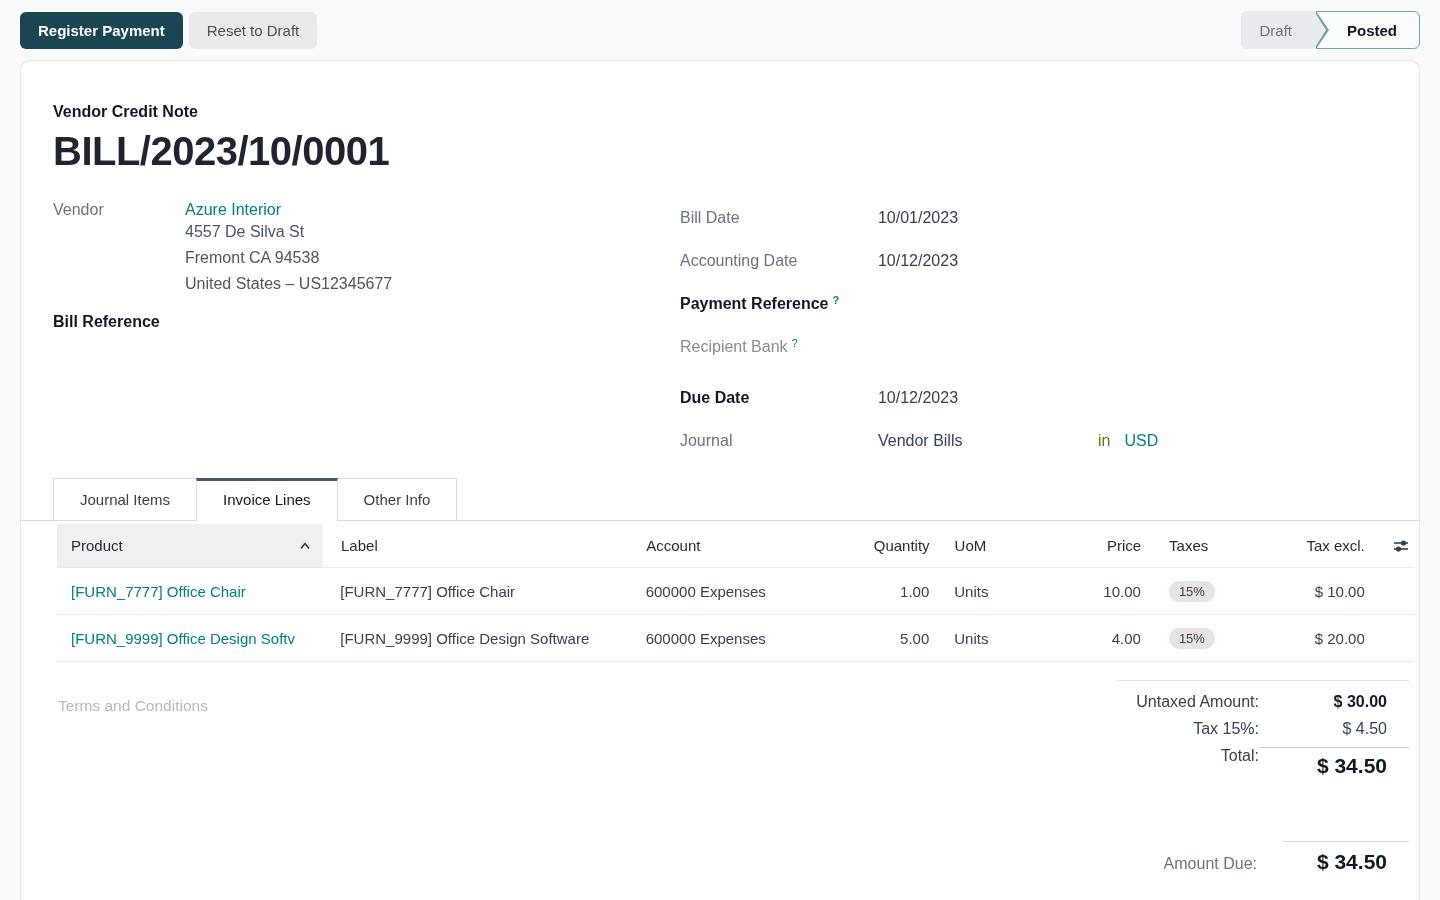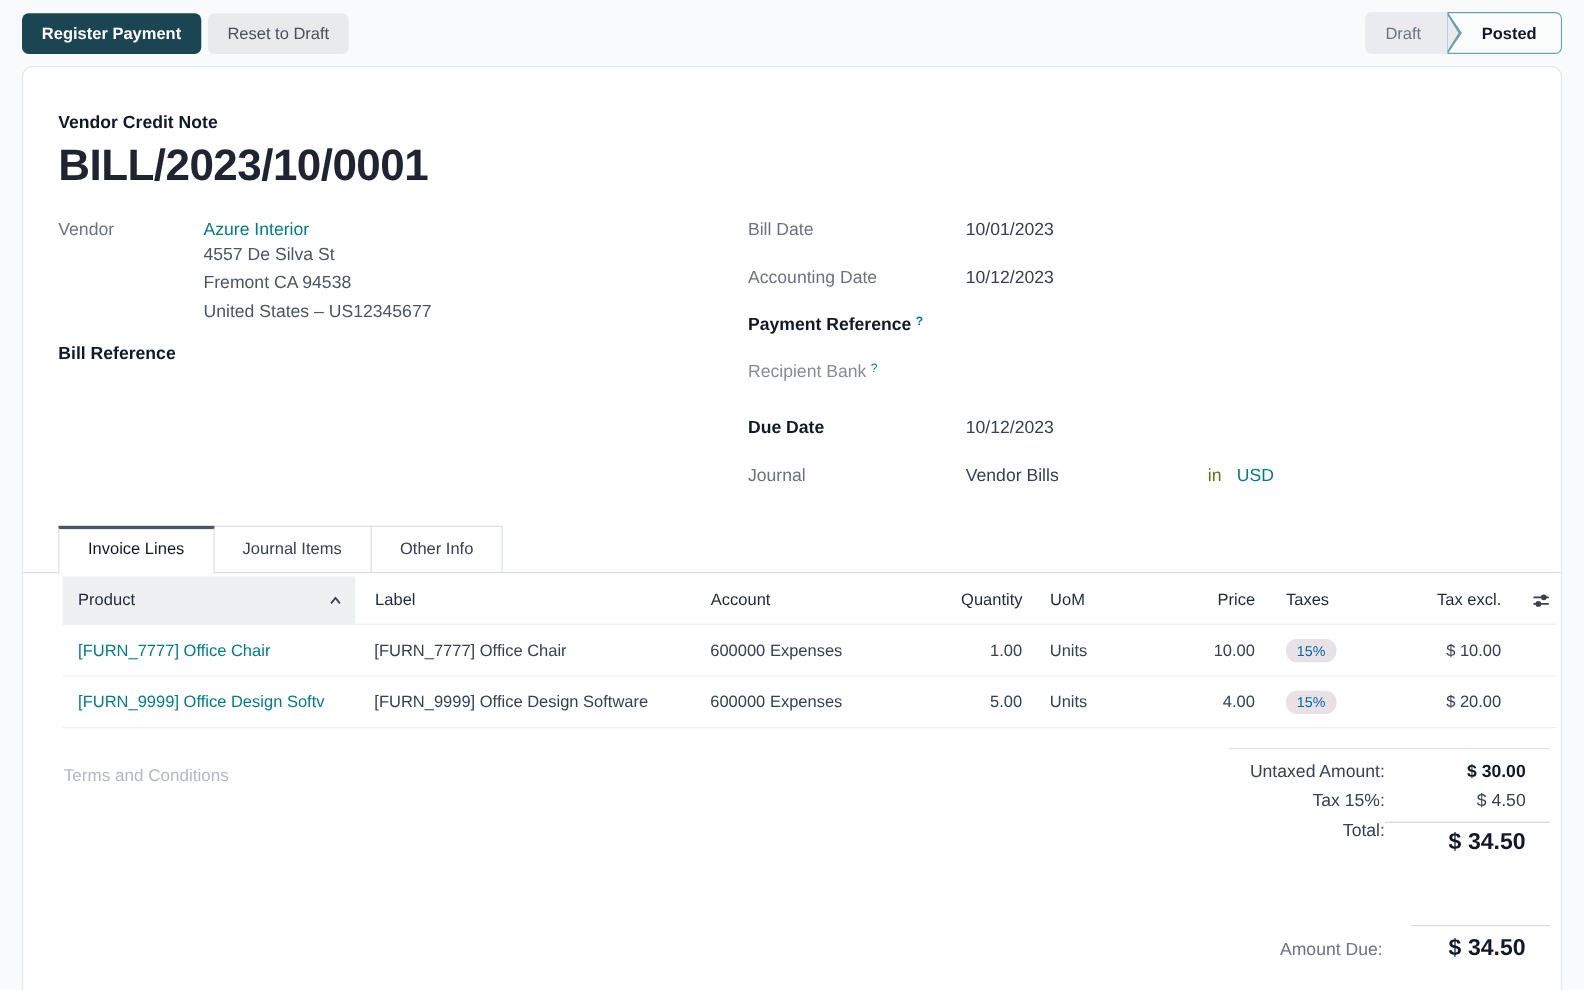--- a/index.html
+++ b/index.html
@@ -40,21 +40,21 @@
   .frow { display:flex; align-items:baseline; }
   .frow + .frow { margin-top:17px; }
   .flabel { flex:0 0 132px; font-size:16px; color:#6b7280; }
   .flabel-r { flex:0 0 198px; font-size:16px; color:#6b7280; }
   .flabel-bold { color:#111827; font-weight:700; }
   .flabel-muted { color:#868d94; }
   .fvalue { font-size:16px; color:#374151; }
   .link { color:#017e84; text-decoration:none; cursor:pointer; }
   .addr { line-height:26px; color:#4b5563; font-size:16px; }
   .help { color:#017e84; font-size:11px; margin-left:4px; position:relative; top:-5px; }
-  .rrow { min-height:26px; }
+  .rrow { min-height:26px;align-items:flex-end; }
   .gap-before { margin-top:25px !important; }
   .journal-val { display:flex; align-items:baseline; }
   .journal-name { width:220px; }
   .in-txt { color:#4d7c0f; font-size:16px; }
   .cur-link { margin-left:14px; font-size:16px; }
 
   
   .tabs { margin-top:28px; display:flex; border-bottom:1px solid #d9dde1; padding-left:32px; }
   .tab { font-size:15px; color:#374151; background:#fff; padding:12px 26px; border:1px solid #d9dde1;
          border-bottom:none; cursor:pointer; margin-bottom:0; }
@@ -71,21 +71,21 @@
   .c-product-h { width:286px; background:#eef0f1; height:100%; display:flex; align-items:center;
                  justify-content:space-between; padding:0 12px 0 14px; cursor:pointer; }
   .c-label   { width:316px; padding-left:6px; overflow:hidden; white-space:nowrap; }
   .c-account { width:218px; padding-left:7px; }
   .c-qty     { width:83px;  text-align:right; }
   .c-uom     { width:67px;  padding-left:13px; }
   .c-price   { width:135px; text-align:right; }
   .c-taxes   { width:85px;  padding-left:16px; }
   .c-taxexcl { width:130px; text-align:right; }
   .c-gear    { width:40px;  display:flex; justify-content:flex-end; padding-right:4px; }
-  .pill { display:inline-block; background:#e8e2e6; color:#0369a1; border-radius:10px;
+  .pill { display:inline-block; background:#e8e2e6; color:#404040; border-radius:10px;
           padding:3px 10px; font-size:13px; line-height:15px; }
   .cell-dark { color:#374151; }
 
   
   .summary { display:flex; justify-content:space-between; align-items:flex-start; margin:18px 10px 0 37px; }
   .terms { color:#b3b9bf; font-size:15.5px; cursor:text; margin-top:17px; }
   .totals { width:292px; border-top:1px solid #dee2e6; padding-top:12px; }
   .trow2 { display:flex; justify-content:flex-end; align-items:flex-start; margin-bottom:9px; }
   .tlabel { font-size:16px; color:#374151; }
   .tval { width:150px; text-align:right; padding-right:22px; font-size:16px; color:#374151; }
@@ -171,22 +171,22 @@
             <div class="fvalue journal-name">Vendor Bills</div>
             <span class="in-txt">in</span>
             <span class="link cur-link">USD</span>
           </div>
         </div>
       </div>
     </div>
   </div>
 
   <div class="tabs">
+    <div class="tab">Journal Items</div>
     <div class="tab active">Invoice Lines</div>
-    <div class="tab">Journal Items</div>
     <div class="tab">Other Info</div>
   </div>
 
   <div class="itable">
     <div class="trow thead">
       <div class="c-product-h">
         <span>Product</span>
         <svg width="12" height="10" viewBox="0 0 12 10">
           <polyline points="2,7.5 6,2.5 10,7.5" fill="none" stroke="#374151" stroke-width="1.6"></polyline>
         </svg>

